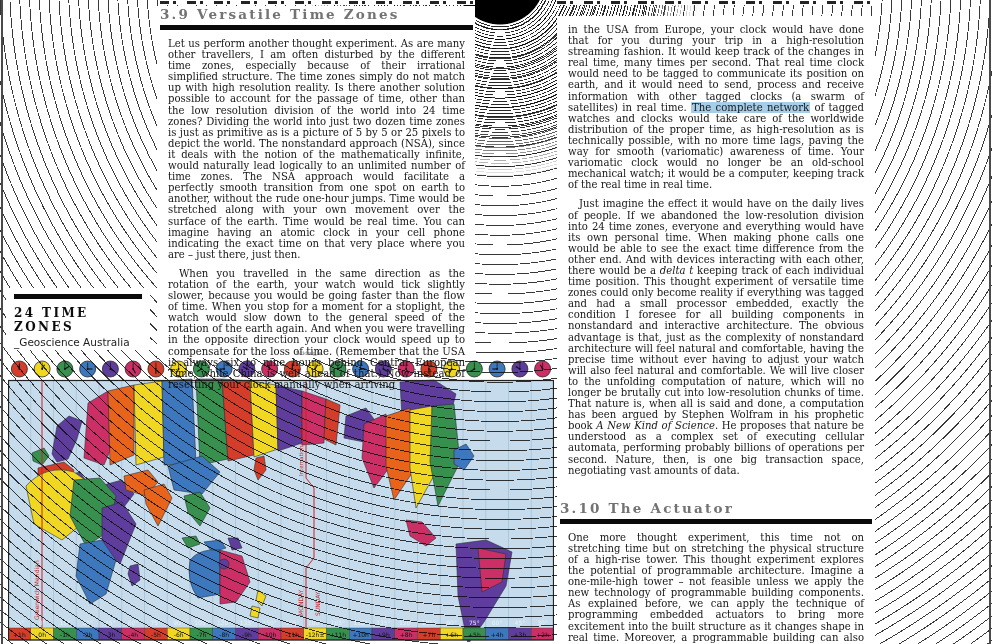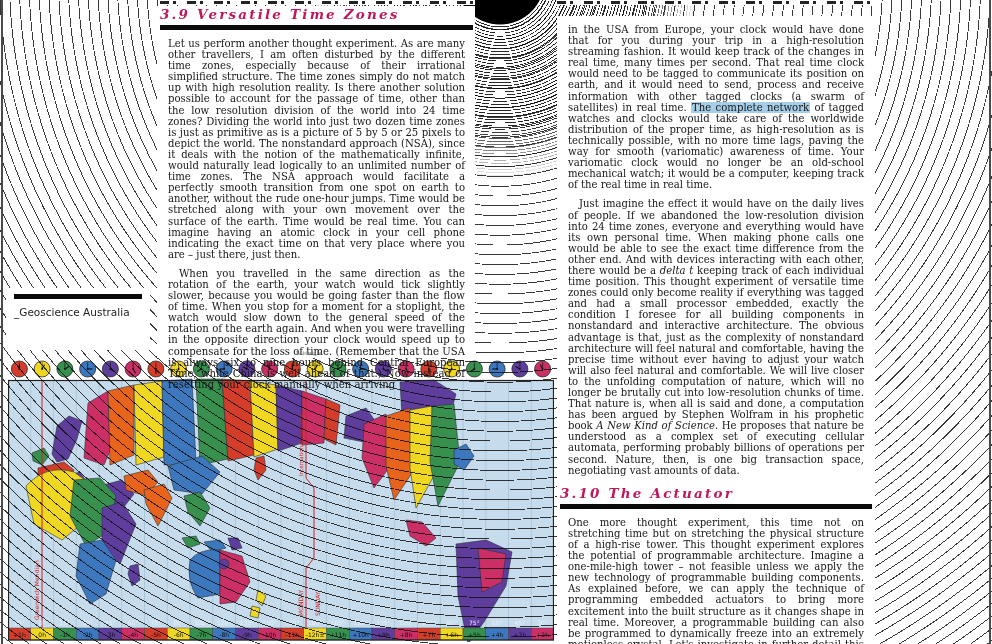--- a/index.html
+++ b/index.html
@@ -27,32 +27,32 @@
   .block{position:absolute;background:#fff;z-index:3;}
   #left-col{left:157px;top:6px;width:318px;height:352px;padding:0 2px 0 3px;box-sizing:border-box;}
   #right-col{left:557px;top:16px;width:318px;height:628px;padding:0 3px;box-sizing:border-box;}
   .crop-strip{position:absolute;height:5px;background:#fff;z-index:3;overflow:hidden;}
   #crop-left{left:160px;top:0;width:315px;}
   #crop-right{left:557px;top:0;width:318px;}
   .crop-dashes{height:3px;margin-top:1px;
     background:repeating-linear-gradient(90deg,#232323 0 9px,transparent 9px 13px,#232323 13px 16px,transparent 16px 27px);}
   
   .section-heading{
-    margin:0 0 3px 0;font-family:"DejaVu Serif",serif;font-style:italic;font-weight:bold;
-    font-size:13.5px;letter-spacing:2.2px;color:#be185d;
+    margin:0 0 3px 0;font-family:"DejaVu Serif",serif;font-weight:bold;
+    font-size:13.5px;letter-spacing:2.2px;color:#737373;
   }
   .rule{height:5px;background:#0a0a0a;margin:0 0 7px 0;}
   .body-text p{
     margin:8px;font-size:10.1px;line-height:11.1px;text-align:justify;color:#161616;
     hyphens:auto;-webkit-hyphens:auto;
   }
   .body-text p.indent{text-indent:11px;}
   .it{font-style:italic;}
   .hl{padding:0 1px;}
-  .heading-gap{margin-top:9px;}
+  .heading-gap{margin-top:24px;}
   
   #sidebar{left:6px;top:288px;width:144px;height:62px;padding:6px 0 0 8px;box-sizing:border-box;}
   .caption-rule{height:5px;background:#0a0a0a;width:128px;margin-bottom:7px;}
   .caption-title{font-family:"DejaVu Serif",serif;font-weight:bold;font-size:12px;letter-spacing:2.4px;color:#0c0c0c;}
   .caption-subtitle{font-family:"DejaVu Sans",sans-serif;font-size:10.5px;color:#1d1d1d;margin-top:2px;}
   
   #map-wrap{position:absolute;left:8px;top:358px;width:546px;height:284px;z-index:1;background:#fff;}
   #midnight-label{position:absolute;left:296px;top:349px;z-index:3;background:transparent;
     font-family:Liberation Serif, serif;font-size:7px;color:#6b6b6b;}
   text{font-family:"DejaVu Sans",sans-serif;}
@@ -76,20 +76,21 @@
   <h2 class="section-heading">3.9 Versatile Time Zones</h2>
   <div class="rule"></div>
   <div class="body-text">
       <p><span>Let us perform another thought experiment. As are many other travellers, I am often disturbed by the different time zones, especially because of their irrational simplified structure. The time zones simply do not match up with high resolution reality. Is there another solution possible to account for the passage of time, other than the low resolution division of the world into 24 time zones? Dividing the world into just two dozen time zones is just as primitive as is a picture of 5 by 5 or 25 pixels to depict the world. The nonstandard approach (NSA), since it deals with the notion of the mathematically infinite, would naturally lead logically to an unlimited number of time zones. The NSA approach would facilitate a perfectly smooth transition from one spot on earth to another, without the rude one-hour jumps. Time would be stretched along with your own movement over the surface of the earth. Time would be real time. You can imagine having an atomic clock in your cell phone indicating the exact time on that very place where you are – just there, just then.</span></p>
       <p class="indent"><span>When you travelled in the same direction as the rotation of the earth, your watch would tick slightly slower, because you would be going faster than the flow of time. When you stop for a moment for a stoplight, the watch would slow down to the general speed of the rotation of the earth again. And when you were travelling in the opposite direction your clock would speed up to compensate for the loss of time. (Remember that the USA is always six to nine hours behind Central European Time, while China is well ahead of that.) Now instead of resetting your clock manually when arriving</span></p>
     </div>
 </div>
 
 <div id="sidebar" class="block">
   <div class="caption-rule"></div>
+  <div class="caption-title">24 TIME ZONES</div>
   <div class="caption-subtitle">_Geoscience Australia</div>
 </div>
 
 <div id="right-col" class="block">
   <div class="body-text">
       <p><span>in the USA from Europe, your clock would have done that for you during your trip in a high-resolution streaming fashion. It would keep track of the changes in real time, many times per second. That real time clock would need to be tagged to communicate its position on earth, and it would need to send, process and receive information with other tagged clocks (a swarm of satellites) in real time. </span><span class="hl" style="background: rgb(166, 206, 233);">The complete network</span><span> of tagged watches and clocks would take care of the worldwide distribution of the proper time, as high-resolution as is technically possible, with no more time lags, paving the way for smooth (variomatic) awareness of time. Your variomatic clock would no longer be an old-school mechanical watch; it would be a computer, keeping track of the real time in real time.</span></p>
       <p class="indent"><span>Just imagine the effect it would have on the daily lives of people. If we abandoned the low-resolution division into 24 time zones, everyone and everything would have its own personal time. When making phone calls one would be able to see the exact time difference from the other end. And with devices interacting with each other, there would be a </span><span class="it">delta t</span><span> keeping track of each individual time position. This thought experiment of versatile time zones could only become reality if everything was tagged and had a small processor embedded, exactly the condition I foresee for all building components in nonstandard and interactive architecture. The obvious advantage is that, just as the complexity of nonstandard architecture will feel natural and comfortable, having the precise time without ever having to adjust your watch will also feel natural and comfortable. We will live closer to the unfolding computation of nature, which will no longer be brutally cut into low-resolution chunks of time. That nature is, when all is said and done, a computation has been argued by Stephen Wolfram in his prophetic book </span><span class="it">A New Kind of Science</span><span>. He proposes that nature be understood as a complex set of executing cellular automata, performing probably billions of operations per second. Nature, then, is one big transaction space, negotiating vast amounts of data.</span></p>
     </div>
   <h2 class="section-heading heading-gap">3.10 The Actuator</h2>
   <div class="rule"></div>

